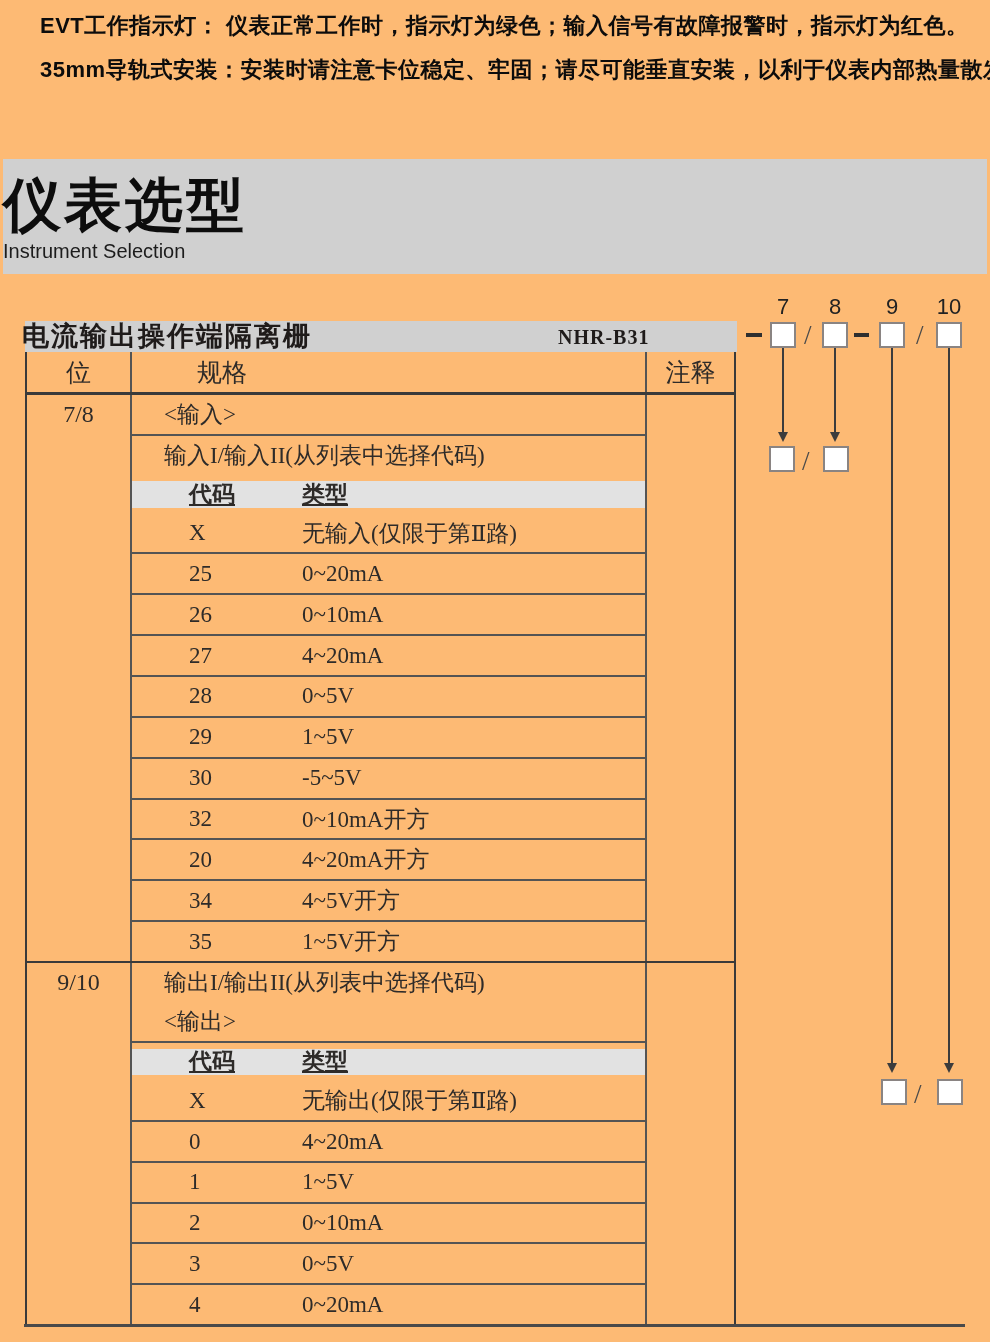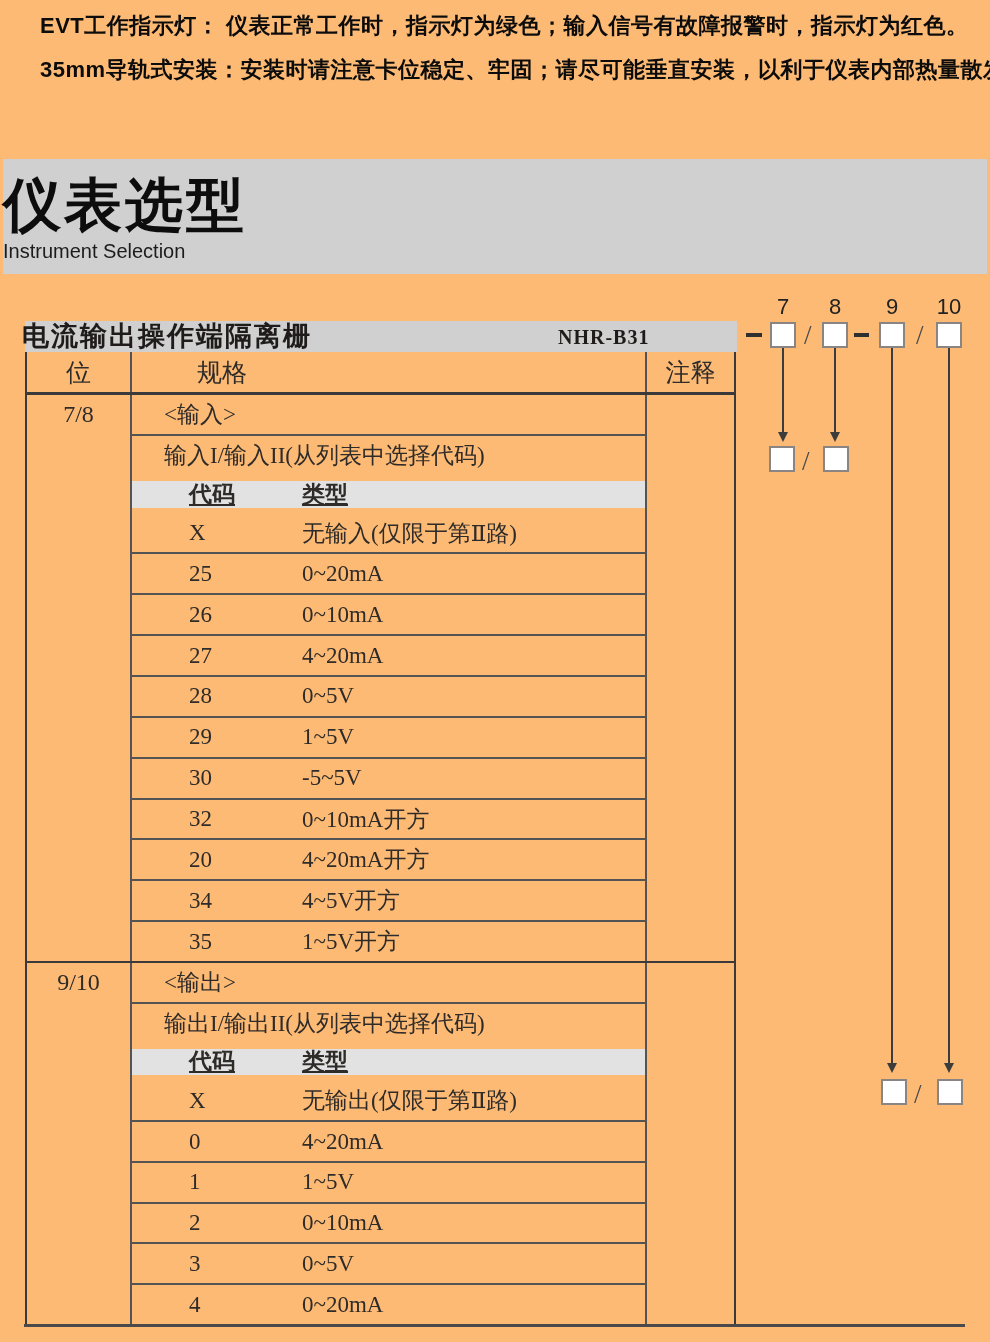--- a/index.html
+++ b/index.html
@@ -184,25 +184,25 @@
             <span class="type">1~5V开方</span>
           </div>
         </div>
         <div class="sec-note"></div>
       </div>
       <div class="table-section last">
         <div class="sec-pos">
           <span>9/10</span>
         </div>
         <div class="sec-spec">
+          <div class="row desc">
+            <span class="text">输出I/输出II(从列表中选择代码)</span>
+          </div>
           <div class="row title divider">
             <span class="text">&lt;输出&gt;</span>
-          </div>
-          <div class="row desc">
-            <span class="text">输出I/输出II(从列表中选择代码)</span>
           </div>
           <div class="row subheader">
             <div class="strip"></div>
             <span class="code">代码</span>
             <span class="type">类型</span>
           </div>
           <div class="row item divider">
             <span class="code">X</span>
             <span class="type">无输出(仅限于第Ⅱ路)</span>
           </div>

